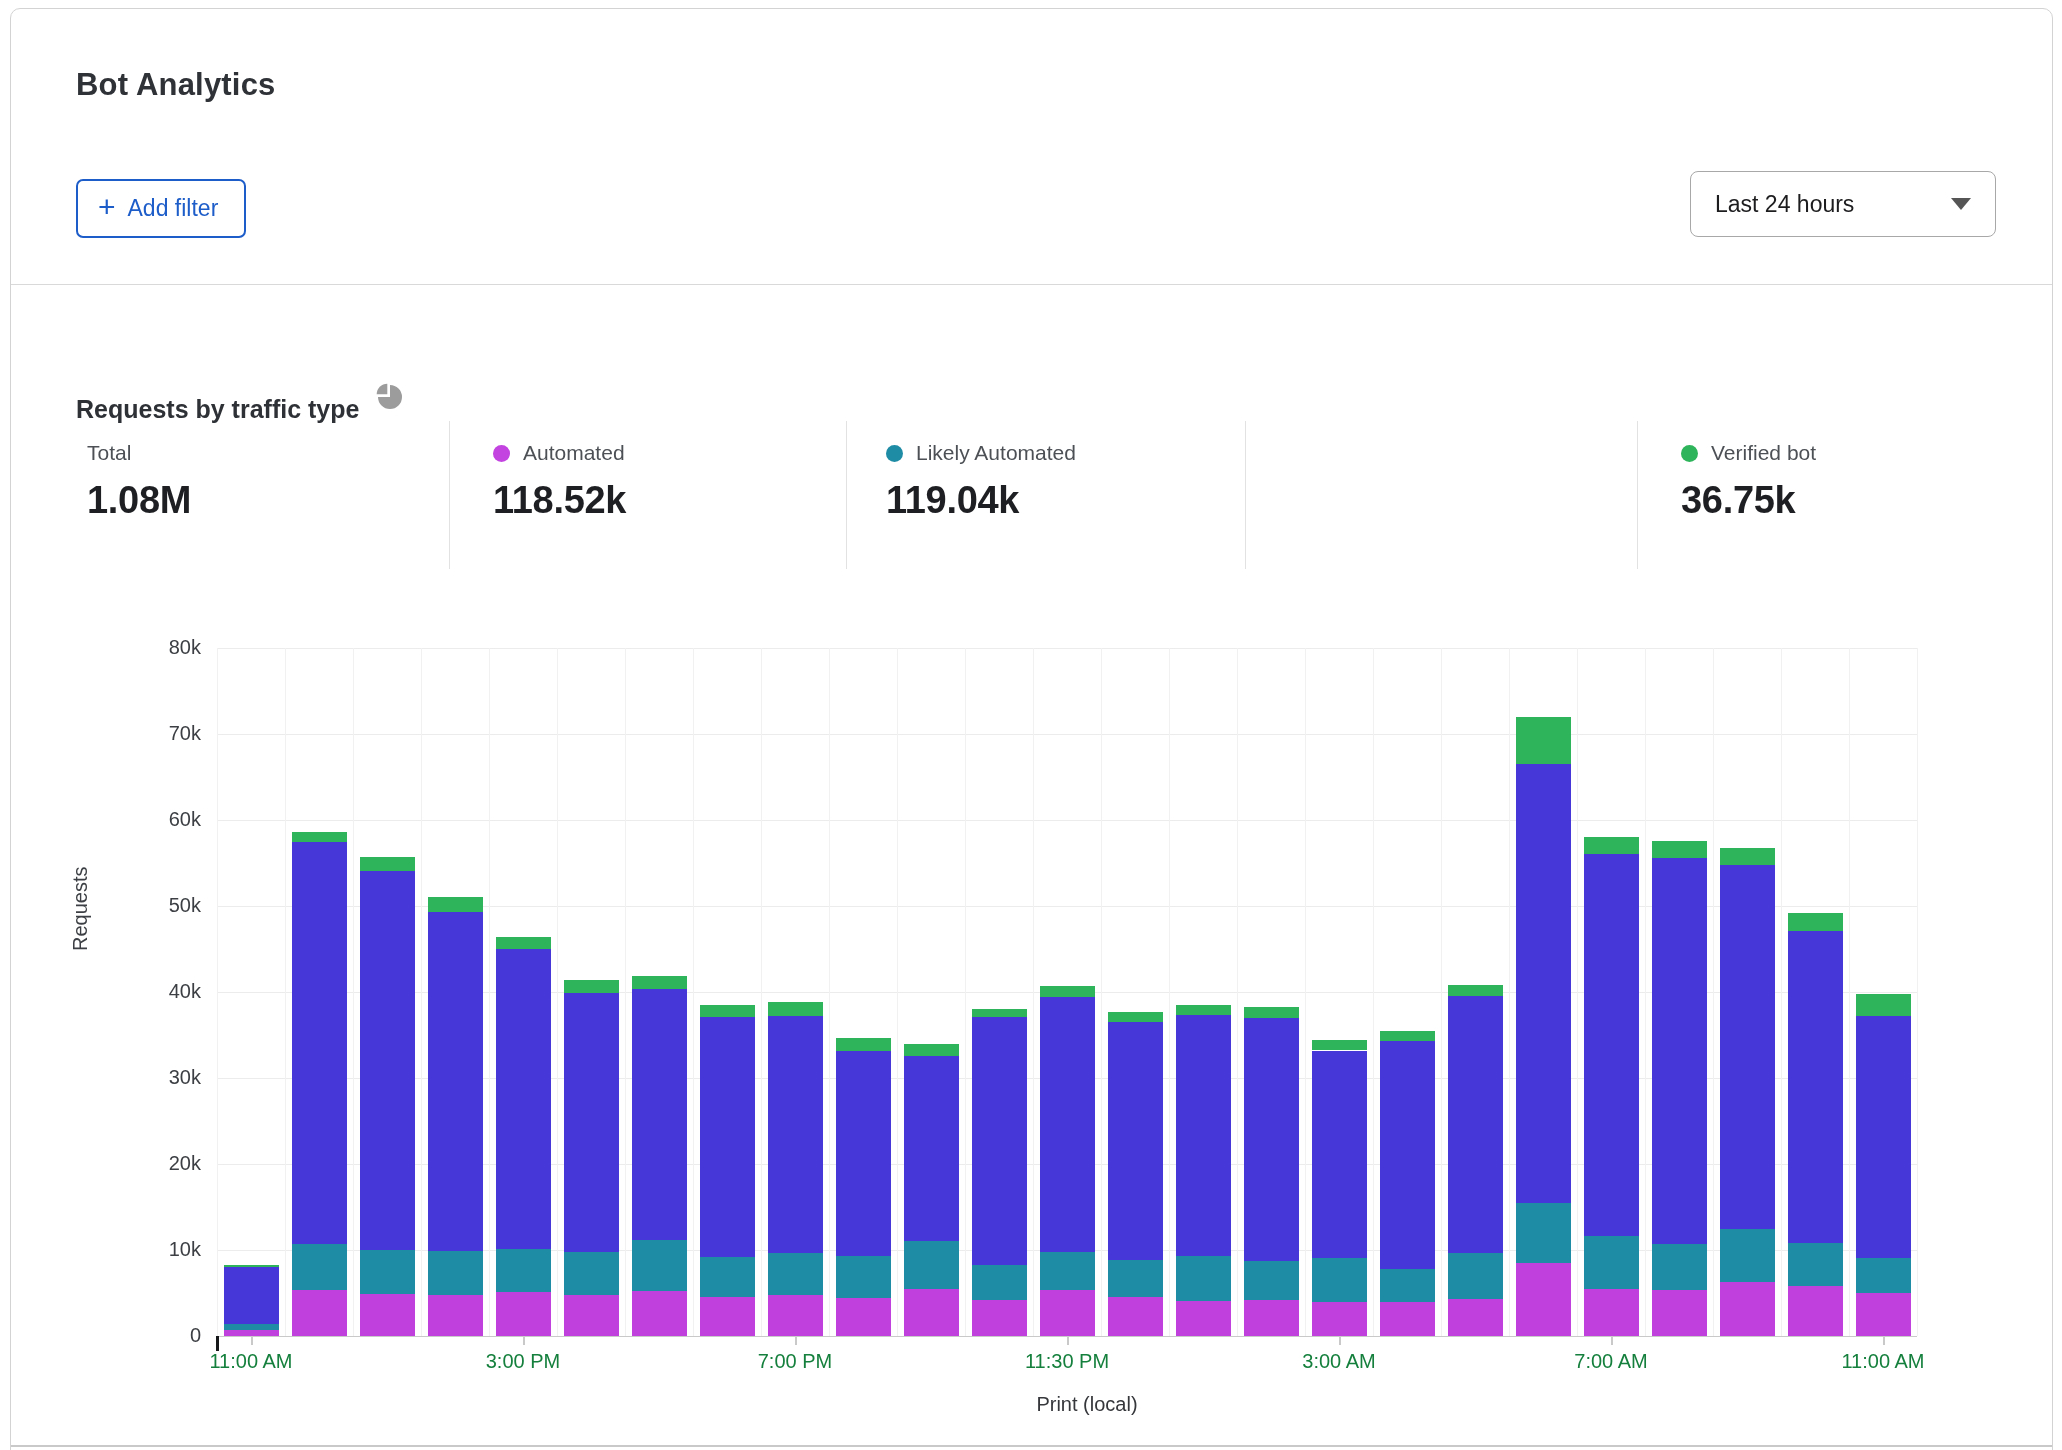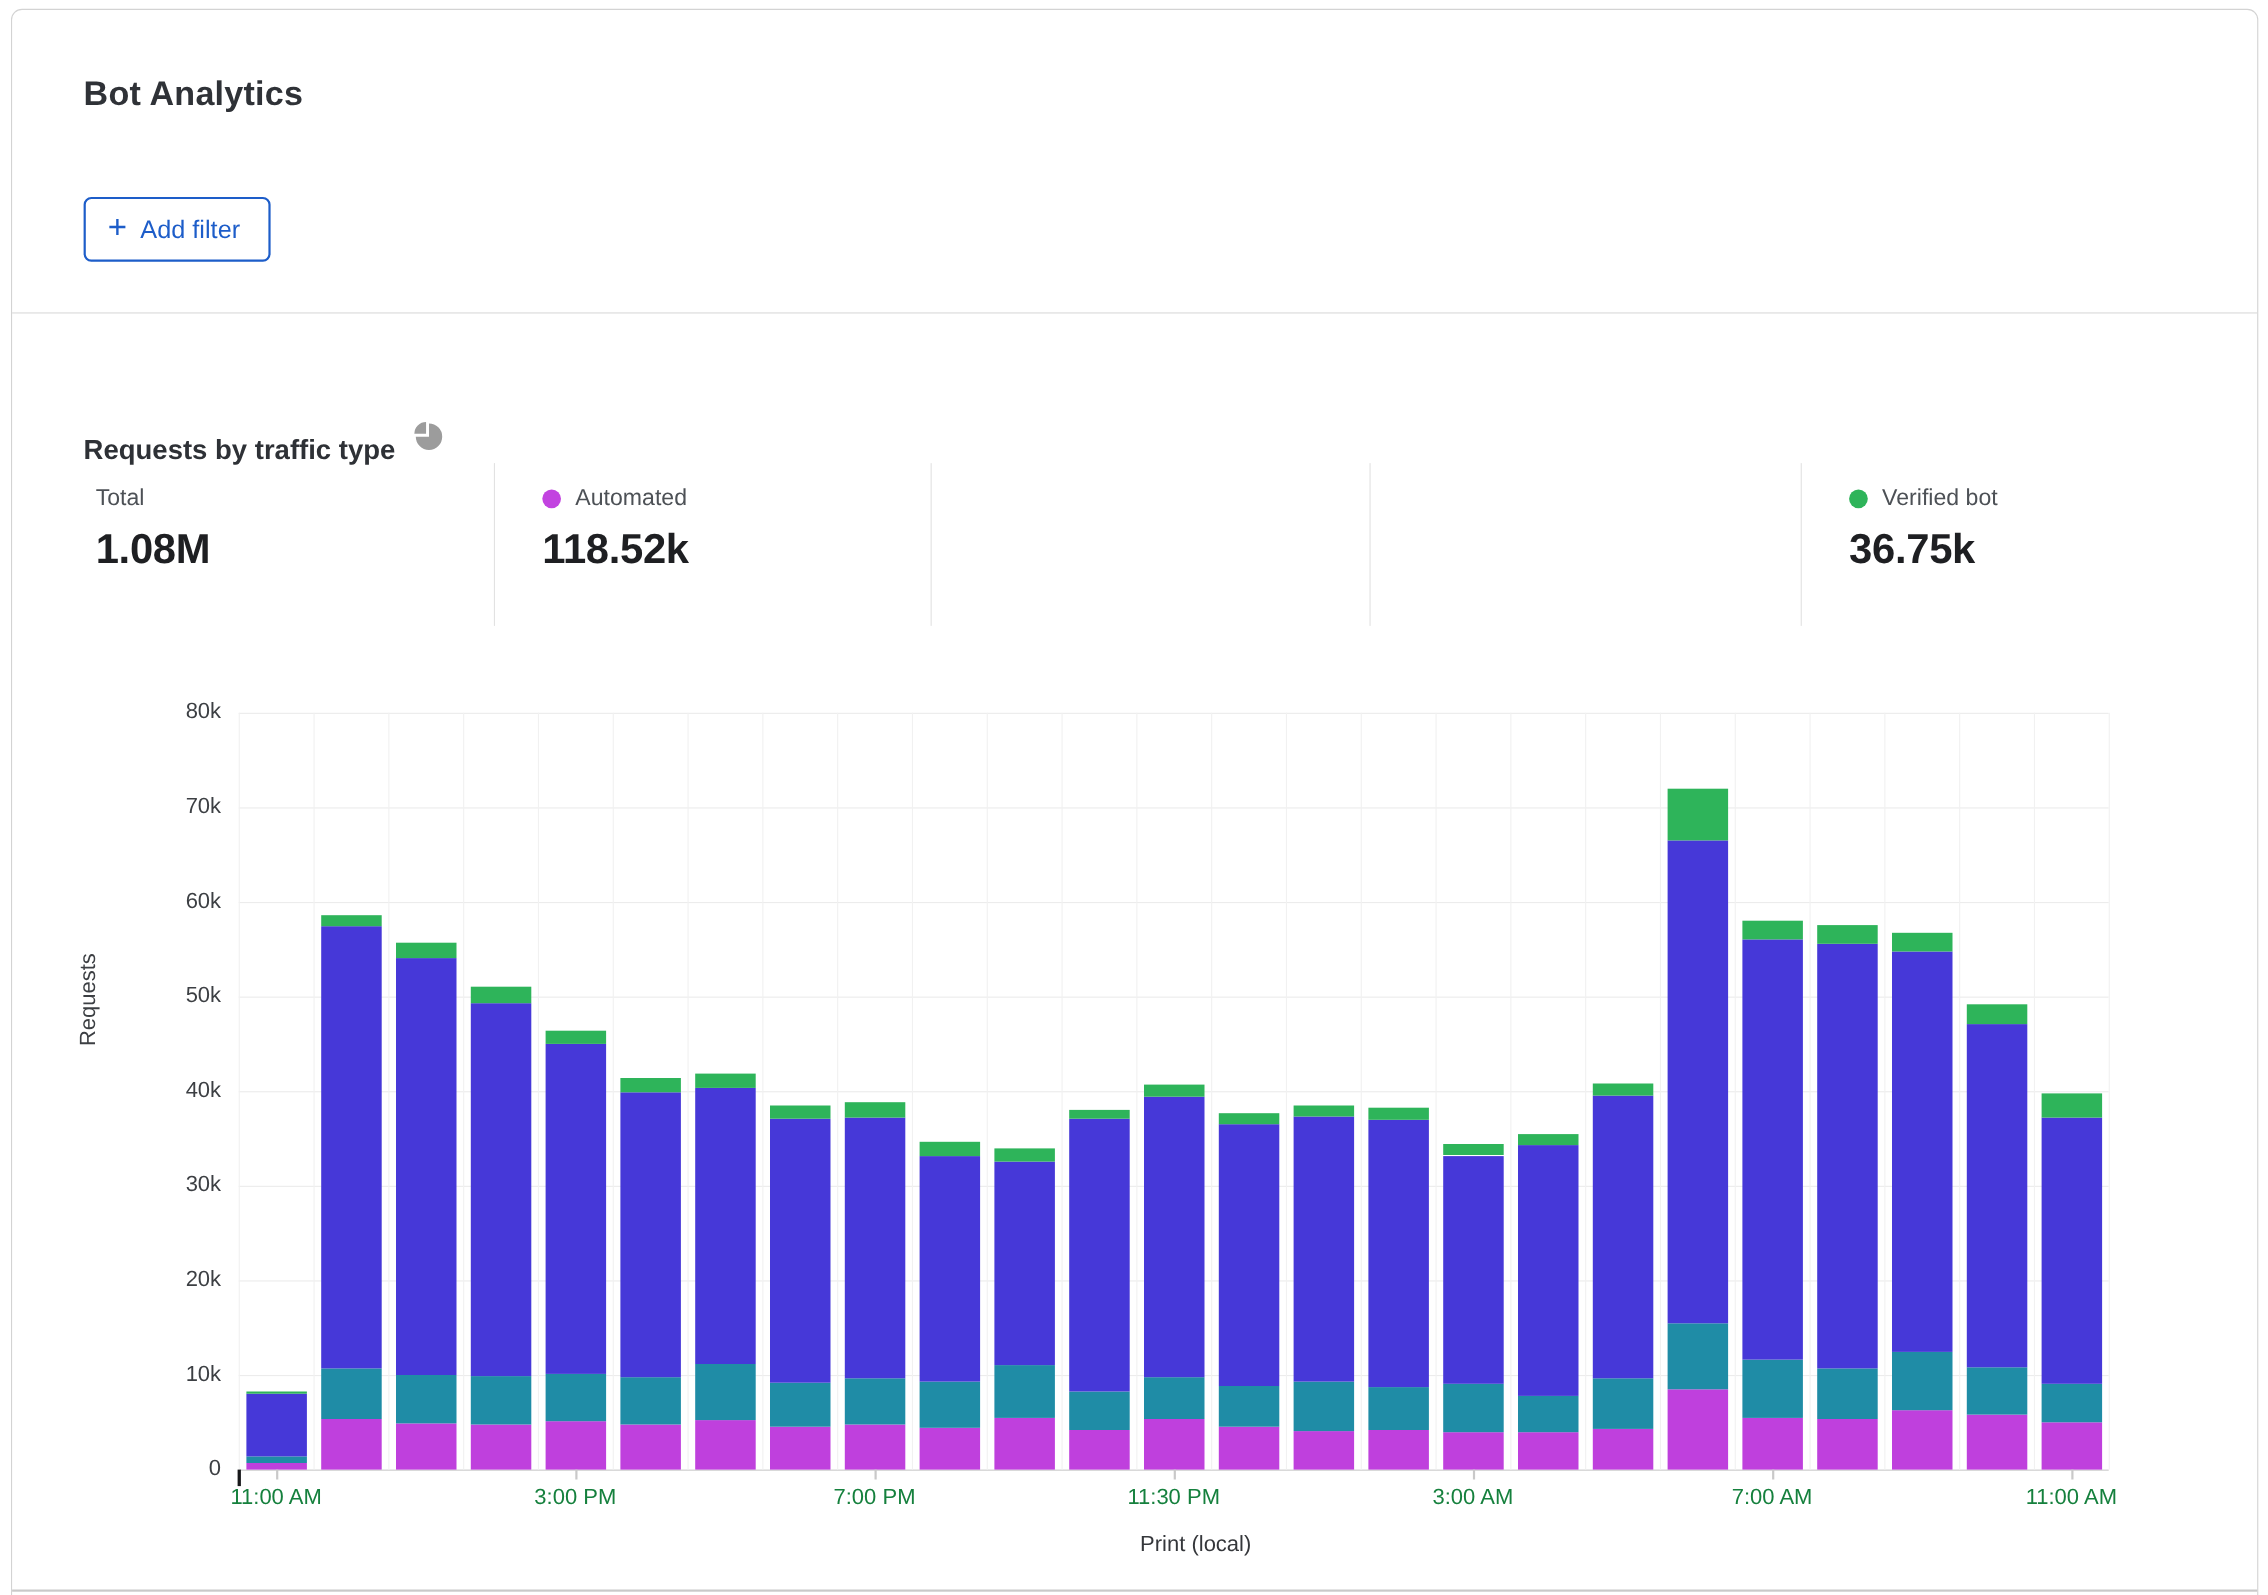--- a/index.html
+++ b/index.html
@@ -96,20 +96,24 @@
 <div class="card">
 
   <div class="page-title">Bot Analytics</div>
 
 
   <button class="add-filter">
     <span class="plus">+</span>
     <span>Add filter</span>
   </button>
 
+  <div class="timerange">
+    <span class="val">Last 24 hours</span>
+    <span class="caret"></span>
+  </div>
 
   <div class="header-divider"></div>
 
   <div class="section-title-row">
     <span class="section-title">Requests by traffic type</span>
     <span class="pie-icon">
       <svg width="32" height="32" viewBox="0 0 24 24" fill="#9c9c9c">
         <path d="M12 12 L12 3 A9 9 0 1 1 3 12 Z"></path>
         <path d="M10 10 L10 2 A8 8 0 0 0 2 10 Z"></path>
       </svg>
@@ -124,20 +128,27 @@
   </div>
   <div class="stat-divider" style="left:438px"></div>
   <div class="stat" style="left:482px">
     <div class="lab">
         <span class="dot" style="background: rgb(194, 67, 224);"></span>
         <span class="lab-txt">Automated</span>
       </div>
     <div class="val">118.52k</div>
   </div>
   <div class="stat-divider" style="left:835px"></div>
+  <div class="stat" style="left:875px">
+    <div class="lab">
+        <span class="dot" style="background: rgb(31, 140, 166);"></span>
+        <span class="lab-txt">Likely Automated</span>
+      </div>
+    <div class="val">119.04k</div>
+  </div>
   <div class="stat-divider" style="left:1234px"></div>
   <div class="stat-divider" style="left:1626px"></div>
   <div class="stat" style="left:1670px">
     <div class="lab">
         <span class="dot" style="background: rgb(46, 180, 90);"></span>
         <span class="lab-txt">Verified bot</span>
       </div>
     <div class="val">36.75k</div>
   </div>
 

